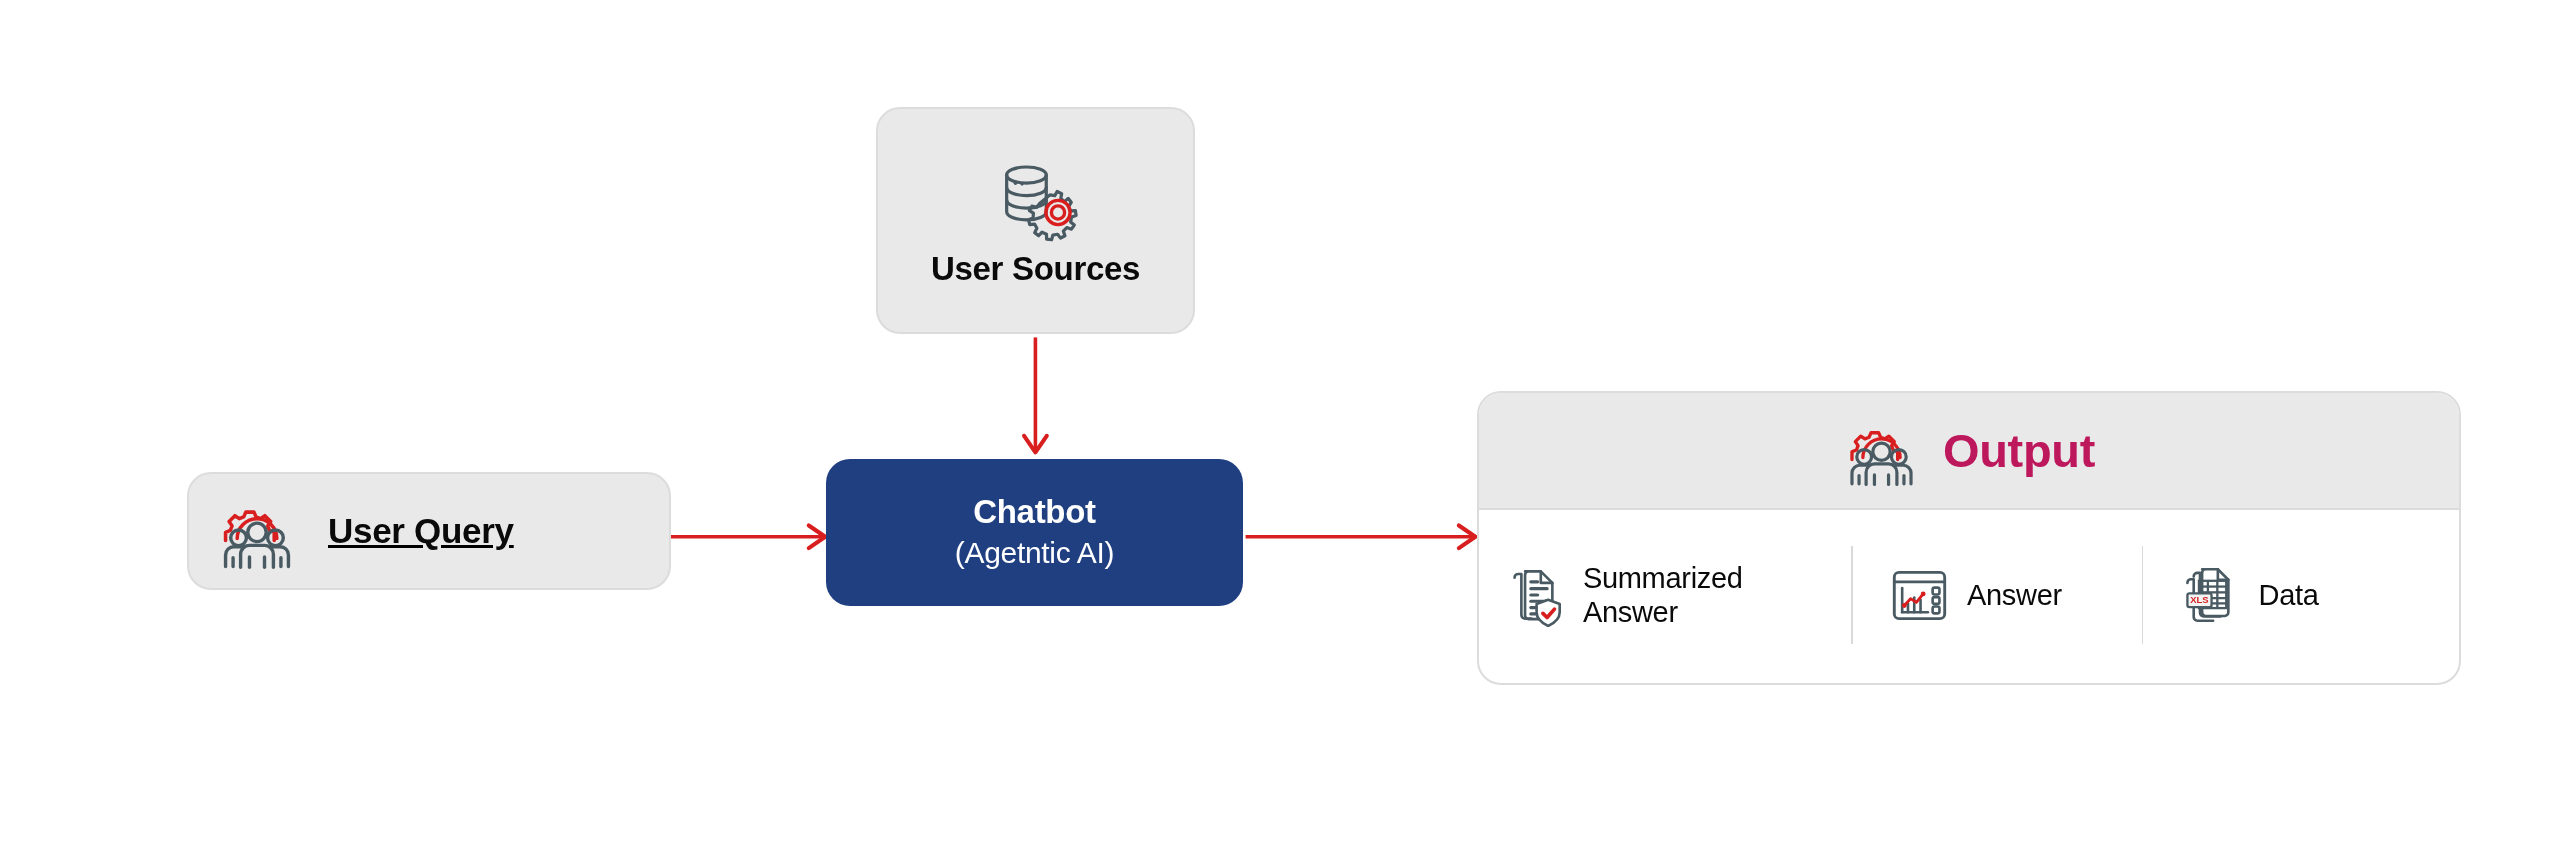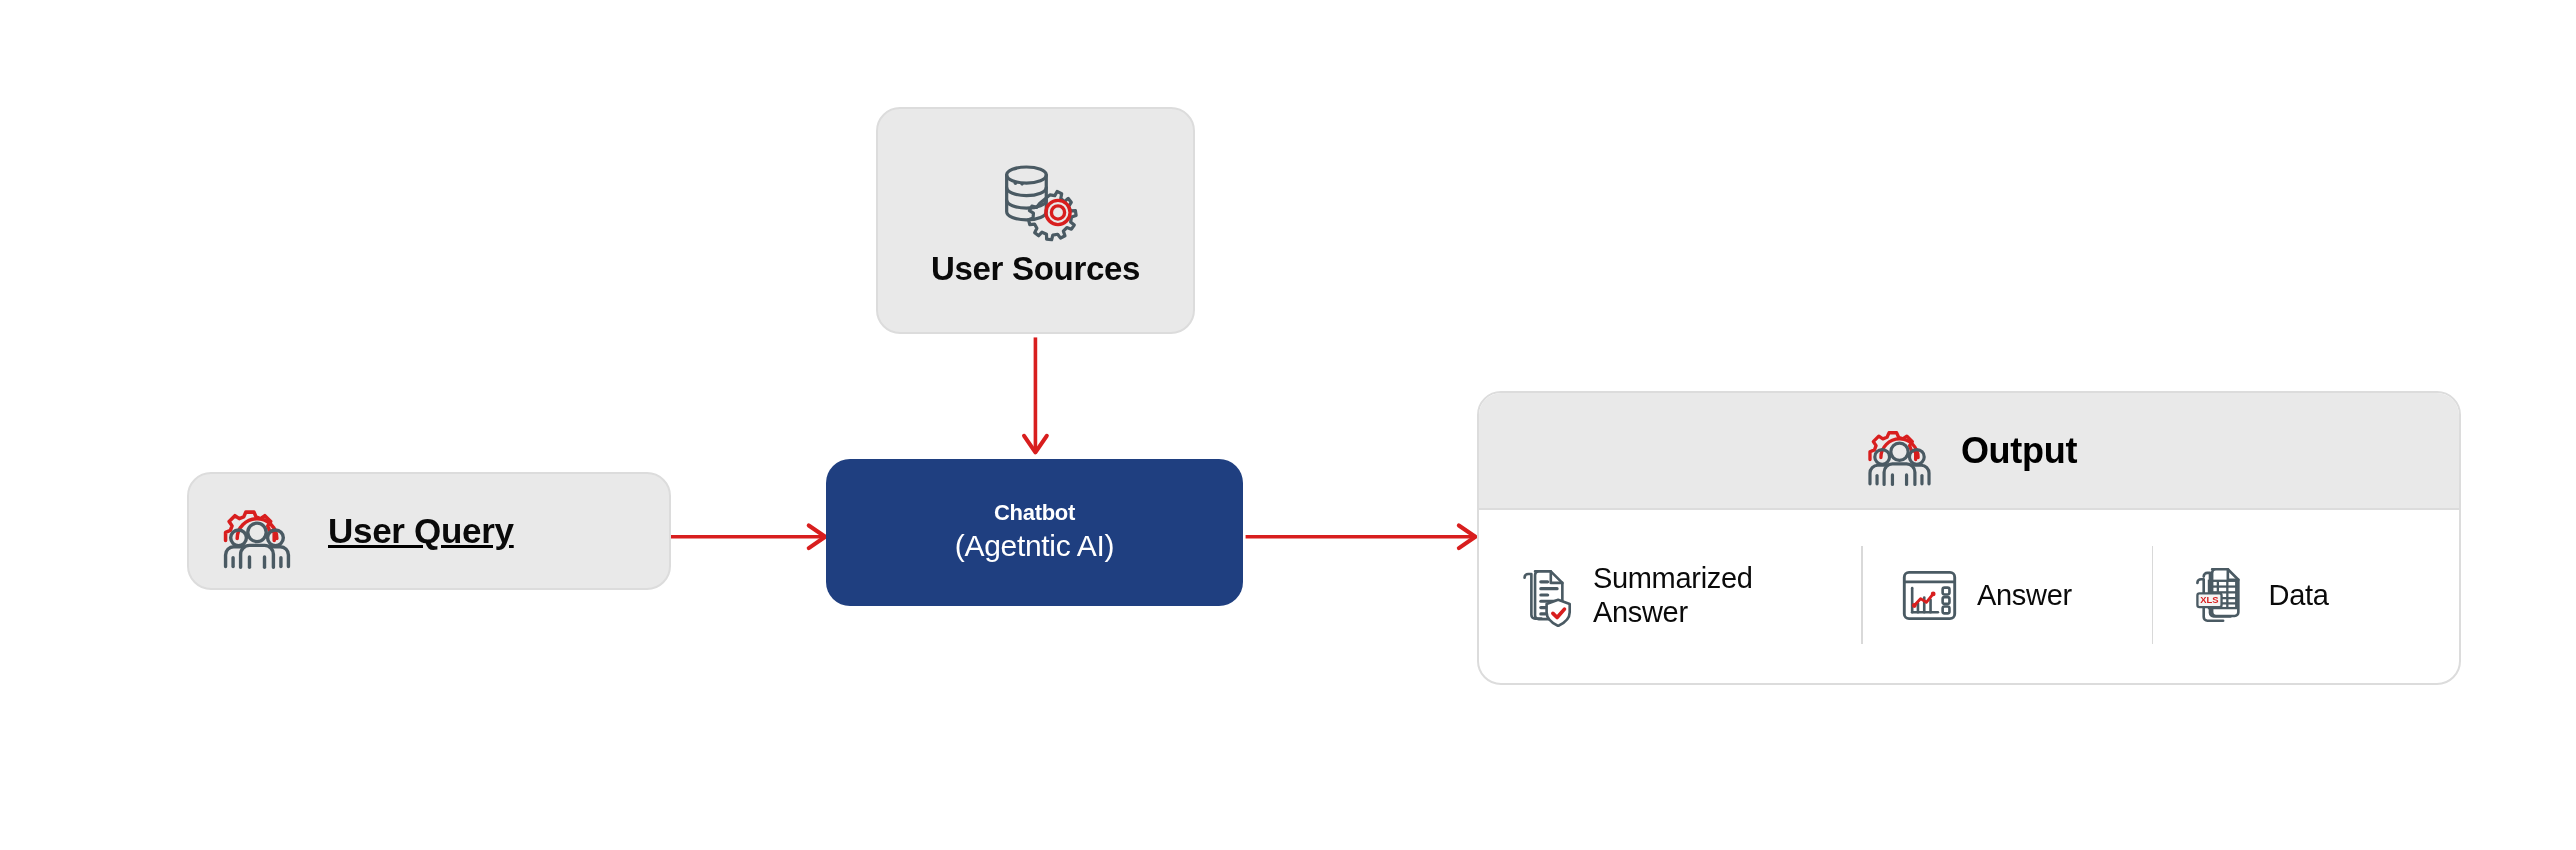--- a/index.html
+++ b/index.html
@@ -93,21 +93,21 @@
     top: 459px;
     width: 417px;
     height: 147px;
     display: flex;
     flex-direction: column;
     align-items: center;
     justify-content: center;
     color: #ffffff;
   }
   #node-chatbot .cb-title {
-    font-size: 22px;
+    font-size: 33px;
     font-weight: 700;
     letter-spacing: -0.3px;
     line-height: 1.12;
   }
   #node-chatbot .cb-sub {
     font-size: 30px;
     font-weight: 400;
     letter-spacing: -0.3px;
     line-height: 1.2;
     margin-top: 3.1px;
@@ -135,33 +135,33 @@
     align-items: center;
     justify-content: center;
     box-sizing: border-box;
   }
   #output-header .oh-icon {
     width: 77px;
     height: 77px;
     flex: 0 0 auto;
   }
   #output-header .oh-label {
-    font-size: 36px;
+    font-size: 47px;
     font-weight: 700;
-    color: #000000;
+    color: #be185d;
     letter-spacing: -0.3px;
     margin-left: 23px;
   }
   #output-body {
     height: calc(100% - 120px);
     display: flex;
     flex-direction: row;
     align-items: center;
     box-sizing: border-box;
-    padding: 0 21px;
+    padding: 0 11px;
   }
   .output-item {
     display: flex;
     flex-direction: row;
     align-items: center;
     box-sizing: border-box;
     height: 103px;
   }
   .output-item .oi-icon {
     width: 63px;

